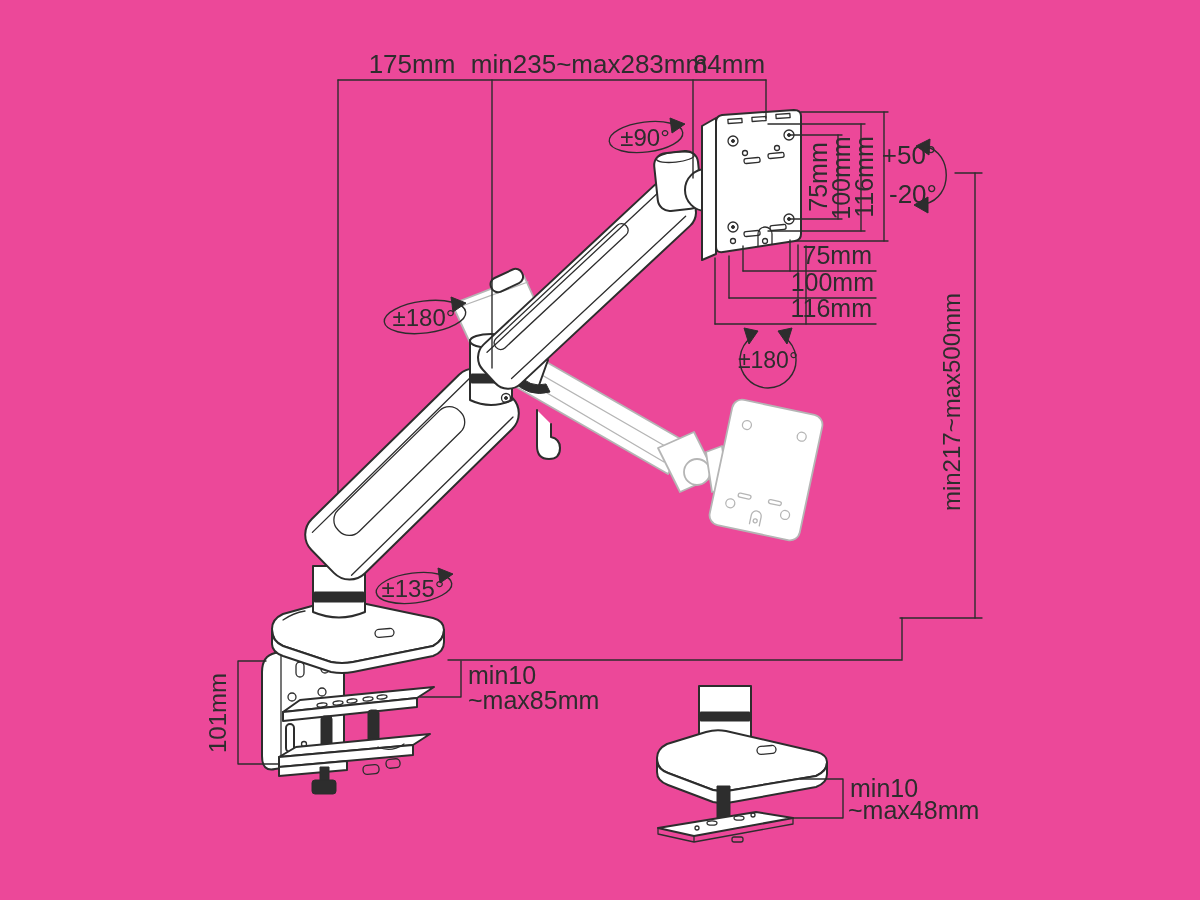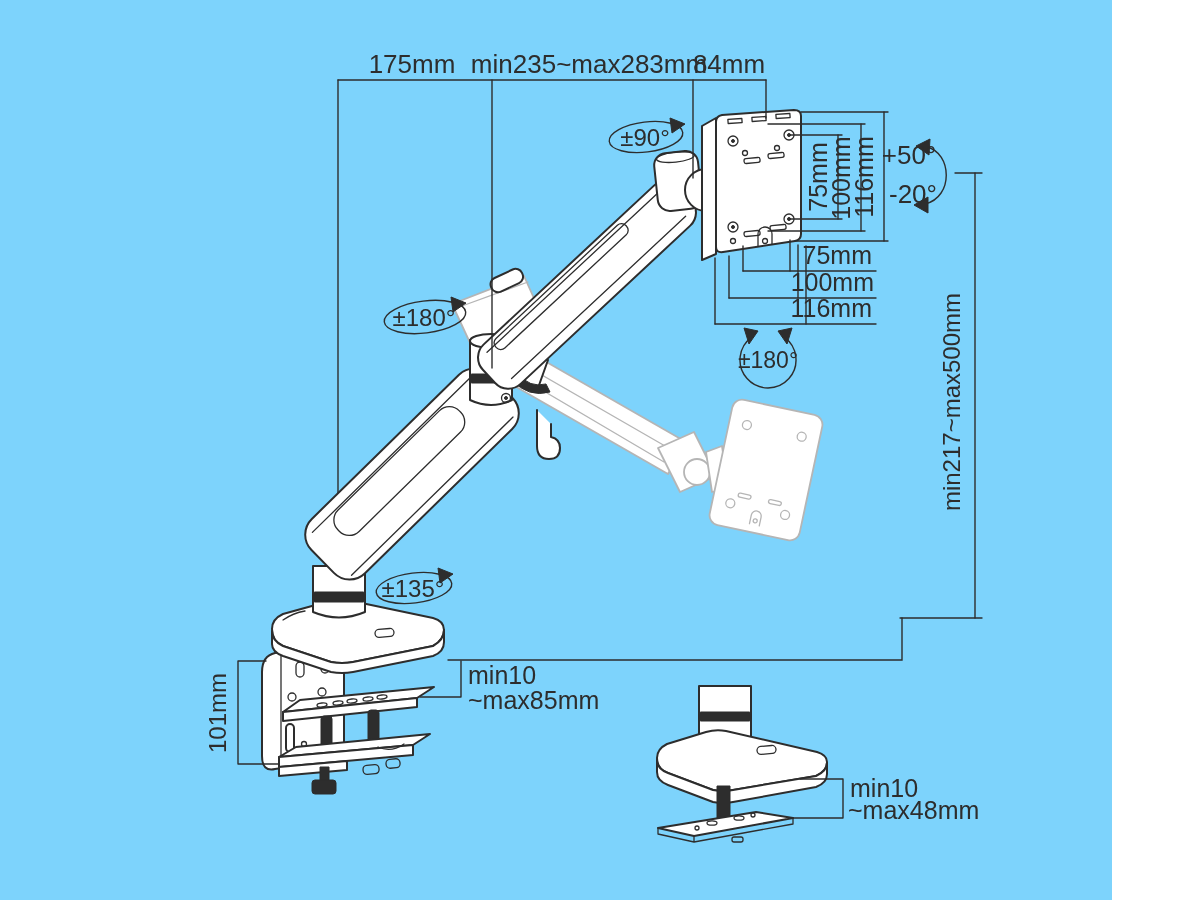--- a/index.html
+++ b/index.html
@@ -1,16 +1,16 @@
 <!DOCTYPE html>
 <html><head>
 <meta charset="utf-8">
 <style>
   html,body{margin:0;padding:0;background:#fff;}
-  .canvas{position:relative;width:1112px;height:900px;background:#7dd3fc;overflow:hidden;
+  .canvas{position:relative;width:1200px;height:900px;background:#ec4899;overflow:hidden;
           font-family:"Liberation Sans", sans-serif;}
   svg{position:absolute;left:0;top:0;}
   .solid{stroke:#2d2d2d;stroke-width:2;fill:#ffffff;stroke-linejoin:round;stroke-linecap:round;}
   .solid-thin{stroke:#2d2d2d;stroke-width:1.3;fill:none;stroke-linejoin:round;stroke-linecap:round;}
   .dark{fill:#2d2d2d;stroke:#2d2d2d;stroke-width:1;stroke-linejoin:round;}
   .dim{stroke:#2d2d2d;stroke-width:1.4;fill:none;stroke-linecap:round;}
   .ghost{stroke:#b5b5b5;stroke-width:1.8;fill:#ffffff;stroke-linejoin:round;stroke-linecap:round;}
   .ghost-thin{stroke:#b5b5b5;stroke-width:1.3;fill:none;stroke-linecap:round;}
   text{fill:#2d2d2d;font-family:"Liberation Sans", sans-serif;}
   .t26{font-size:26px;} .t25{font-size:25px;} .t24{font-size:24px;} .t23{font-size:23px;}

